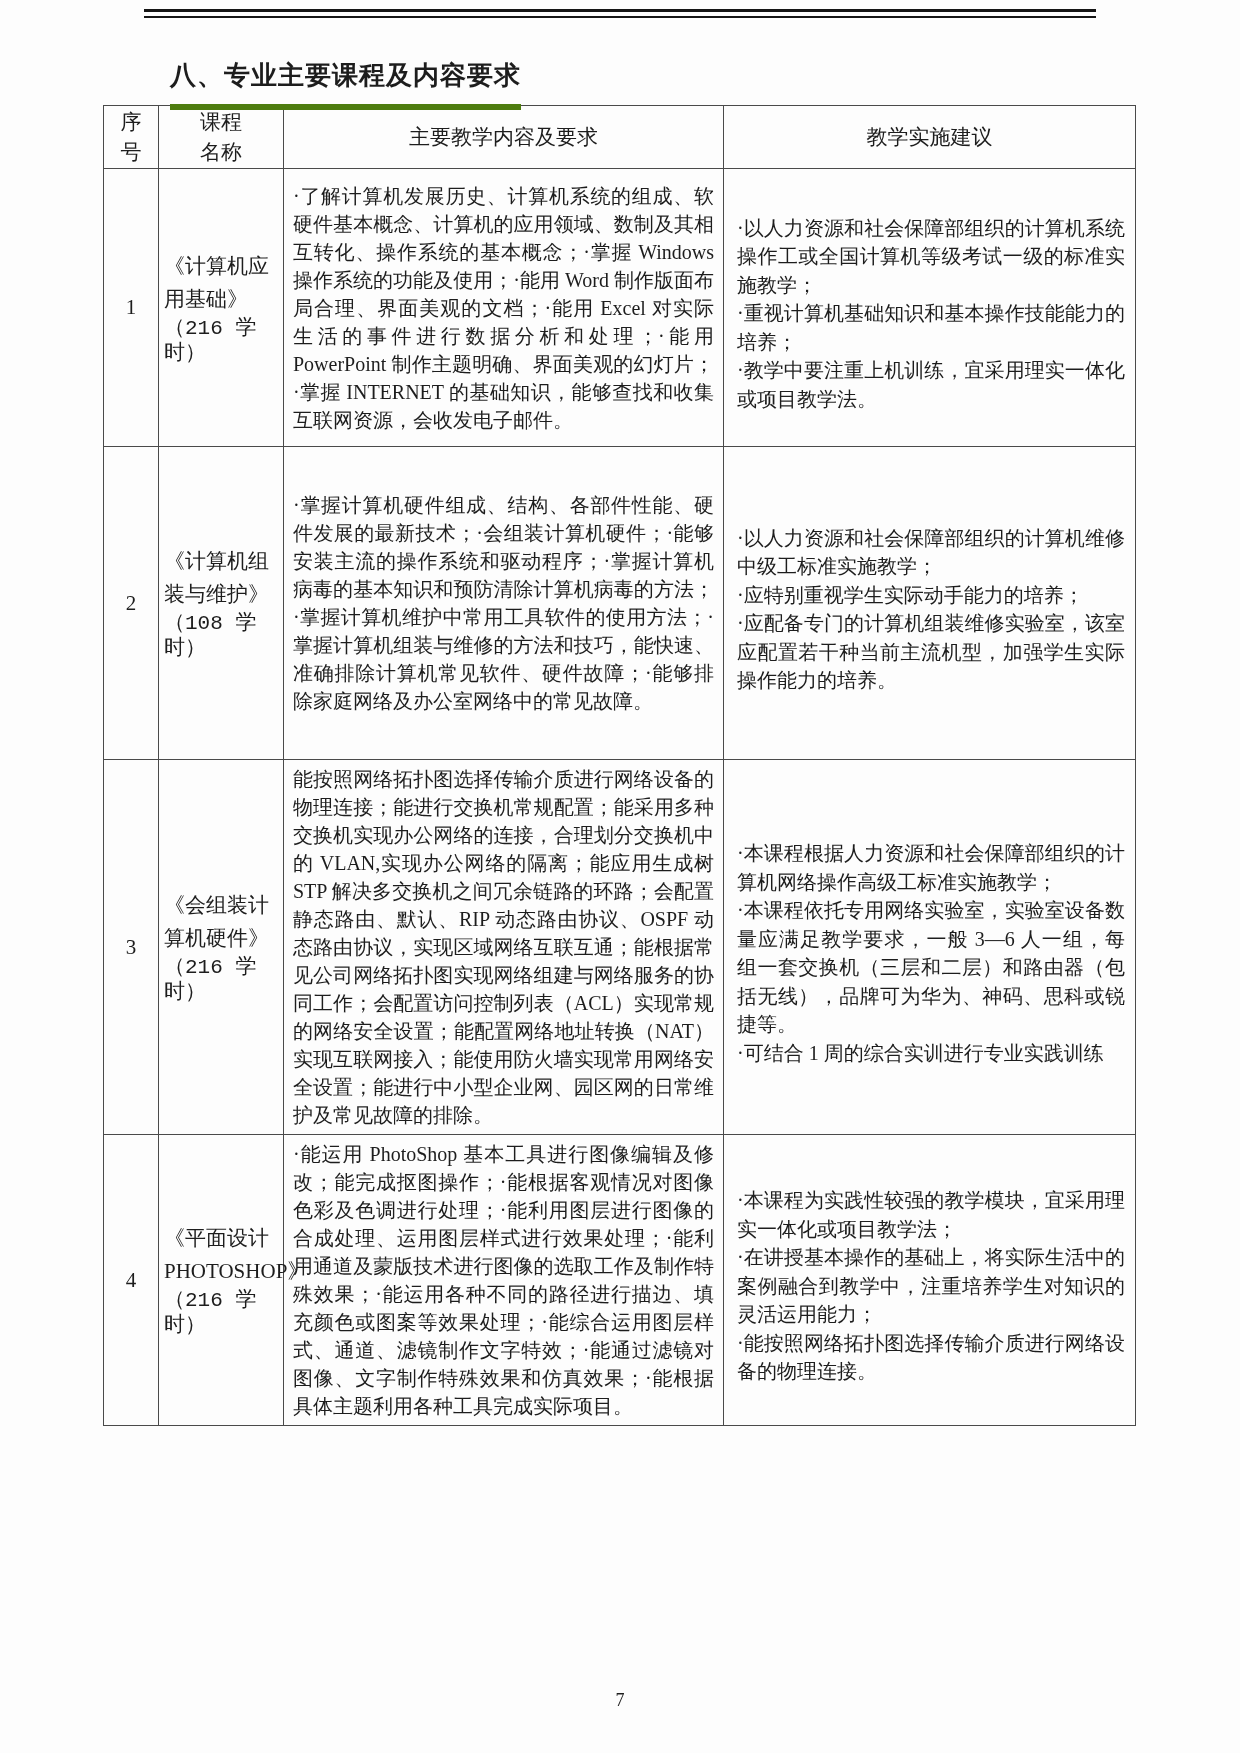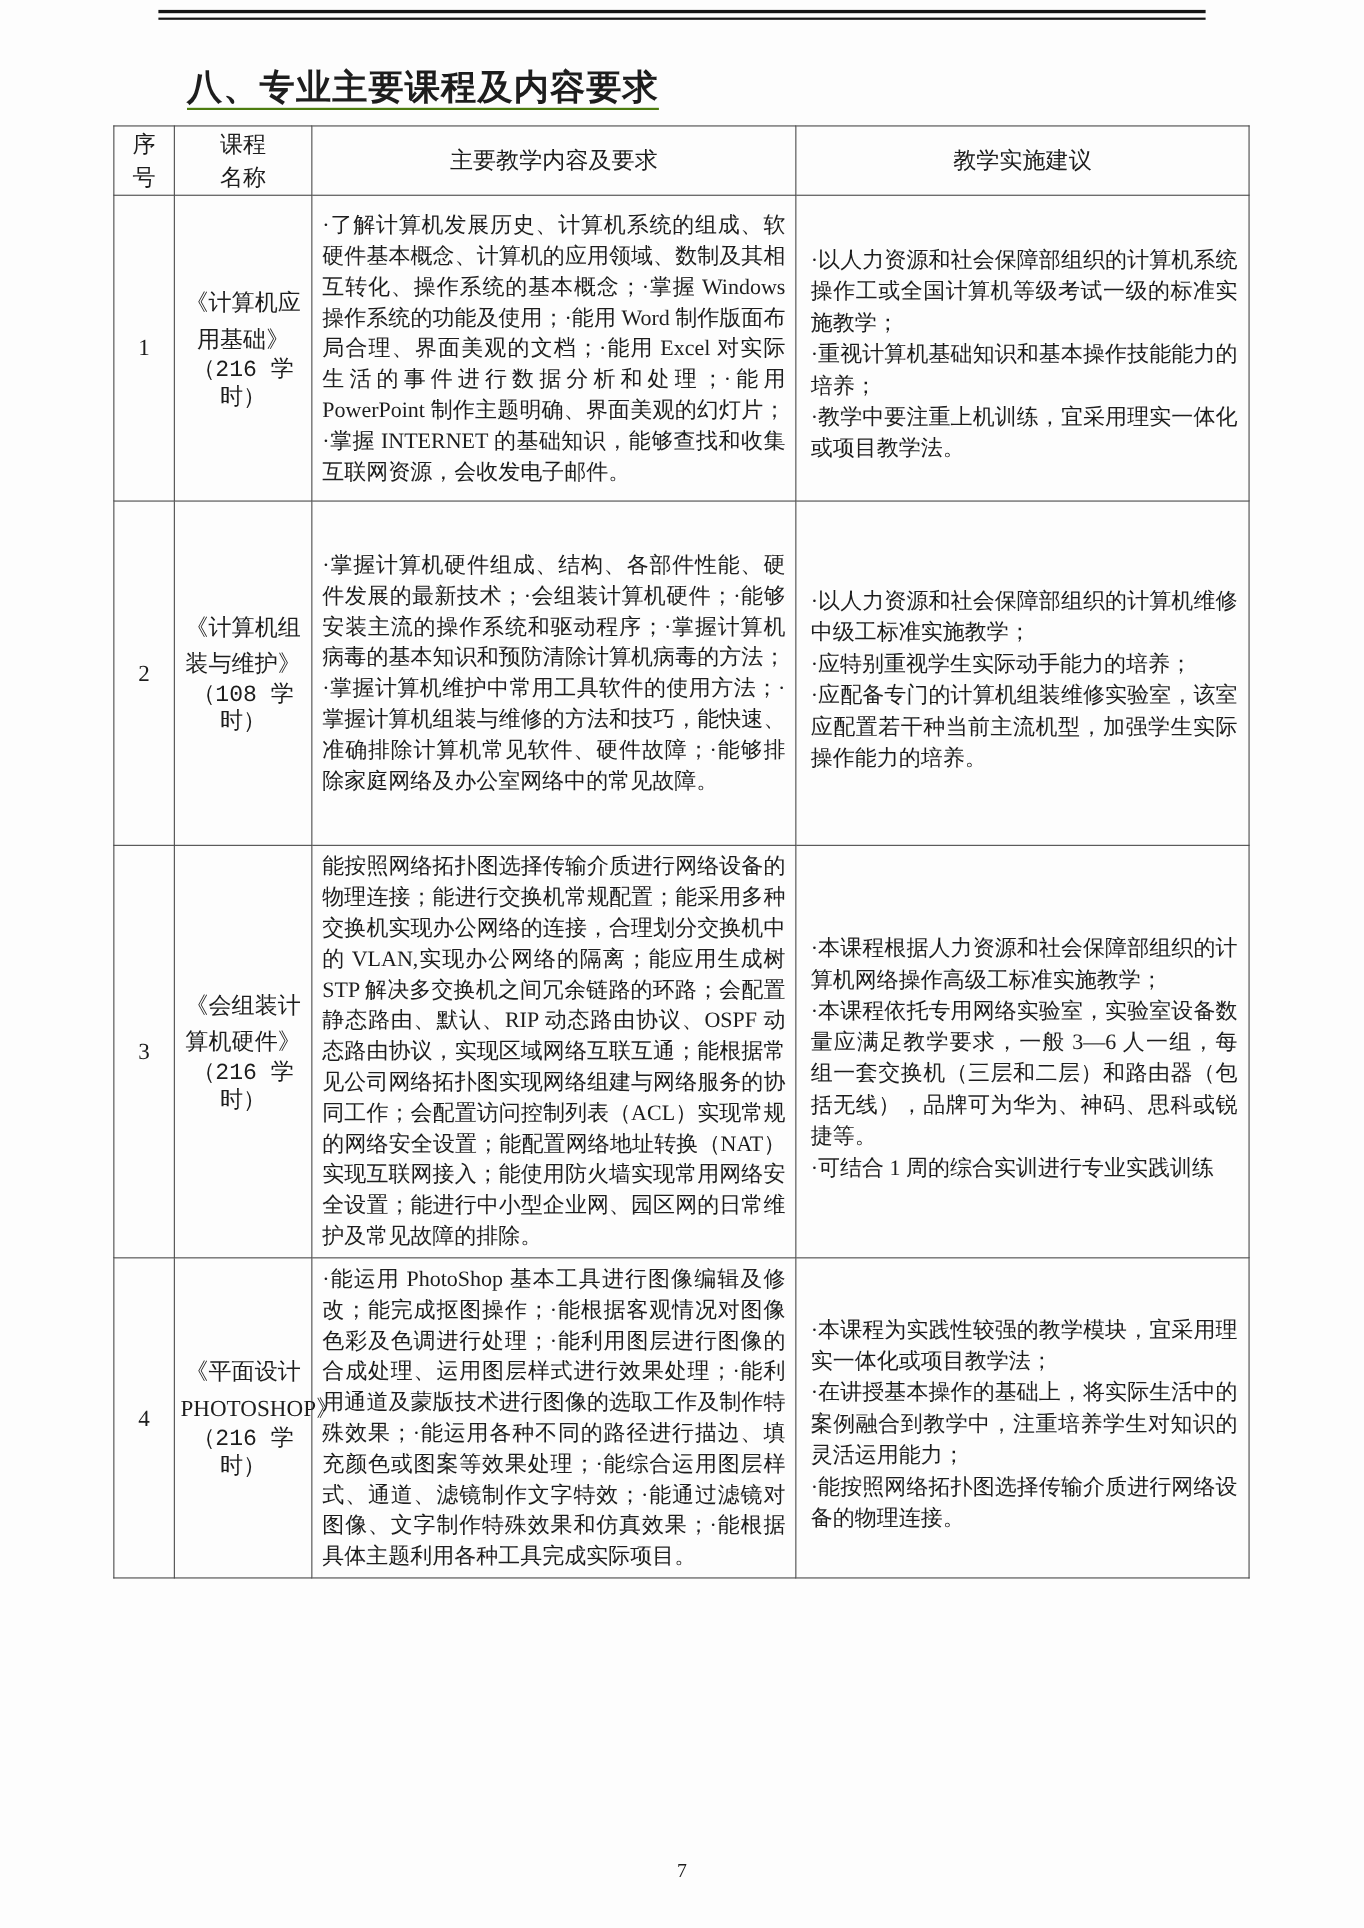--- a/index.html
+++ b/index.html
@@ -19,24 +19,24 @@
   }
   .double-rule {
     margin:9px auto 0 auto;
     width:952px;
     height:4px;
     border-top:3px solid #151515;
     border-bottom:2px solid #151515;
   }
   .section-heading-wrap { margin:40px 0 12px 170px; }
   .section-heading {
-    font-size:32px;
+    font-size:26px;
     font-weight:bold;
-    border-bottom:2px solid #4d7c0f;
-    padding-bottom:1px;
+    border-bottom:6px solid #4d7c0f;
+    padding-bottom:14px;
     letter-spacing:1px;
   }
   table.course-table {
     margin-left:103px;
     width:1032px;
     border-collapse:collapse;
     table-layout:fixed;
   }
   .course-table th, .course-table td {
     border:1px solid #4a4a4a;
@@ -48,21 +48,21 @@
     text-align:center;
     white-space:pre-line;
     line-height:30px;
   }
   tr.hdr { height:52px; }
   tr.r1 { height:278px; }
   tr.r2 { height:313px; }
   tr.r3 { height:370px; }
   tr.r4 { height:287px; }
   .cell-no { text-align:center; font-size:21px; }
-  .cell-course { text-align:center; font-size:21px; padding:0 5px; }
+  .cell-course { text-align:left; font-size:21px; padding:0 5px; }
   .cell-course .course-name { line-height:33px; }
   .cell-course .course-hours { line-height:25px;font-family:Liberation Mono, monospace; }
   .cell-content { padding:5px 9px; }
   .cell-content .content-text {
     font-size:20px;
     line-height:28px;
     text-align:justify;
   }
   .cell-advice { padding:17px 10px 5px 13px; }
   .cell-advice p {

